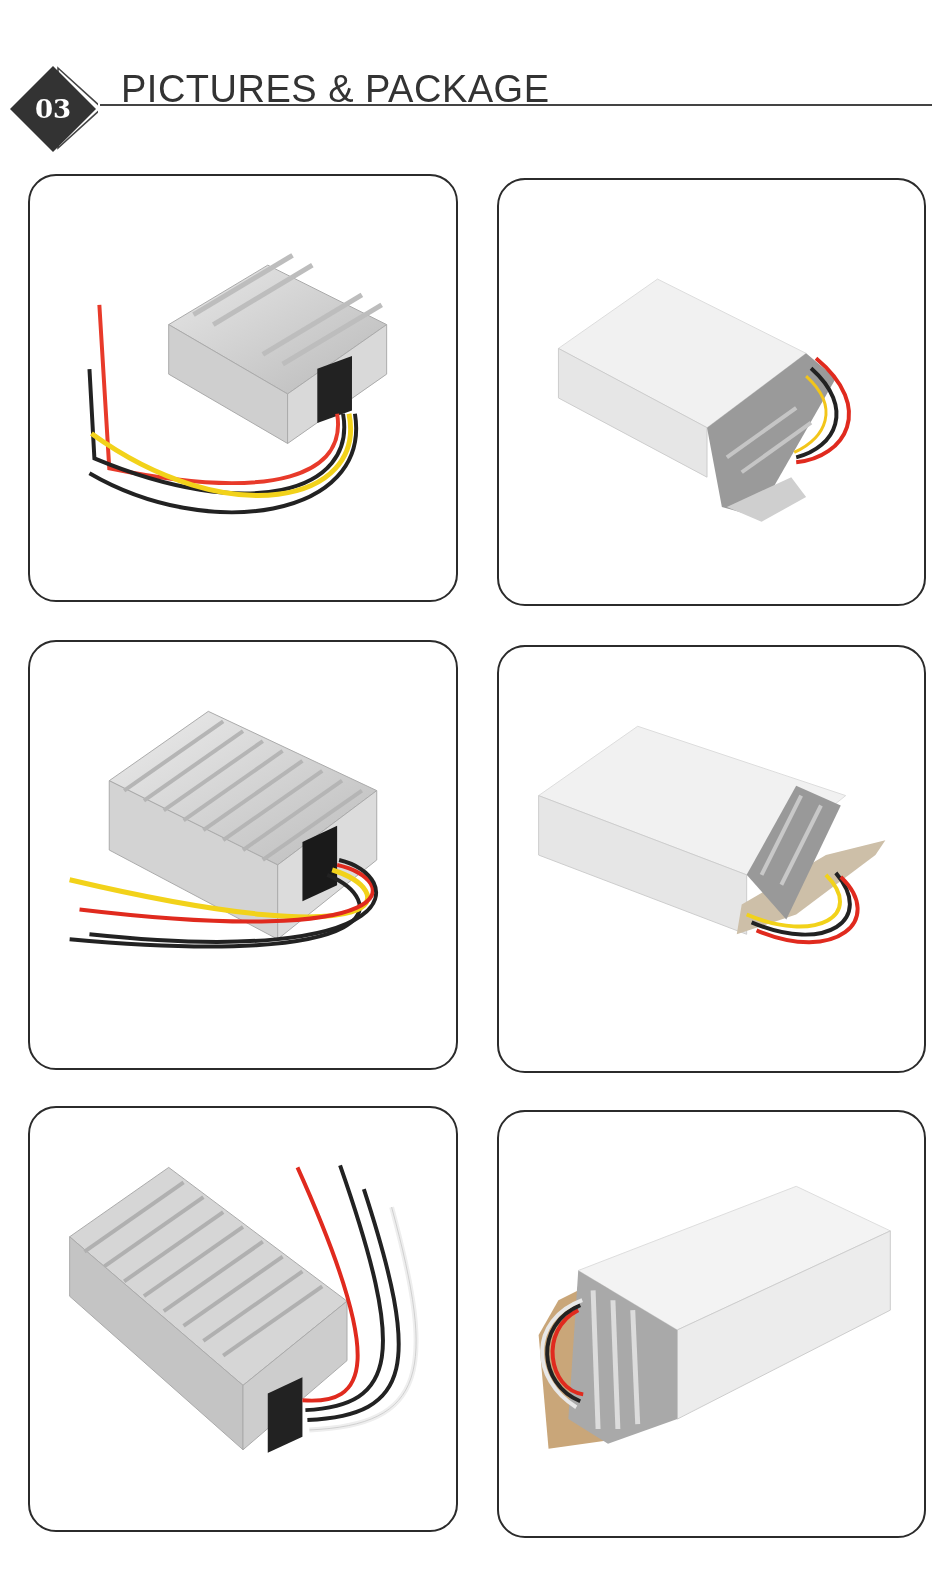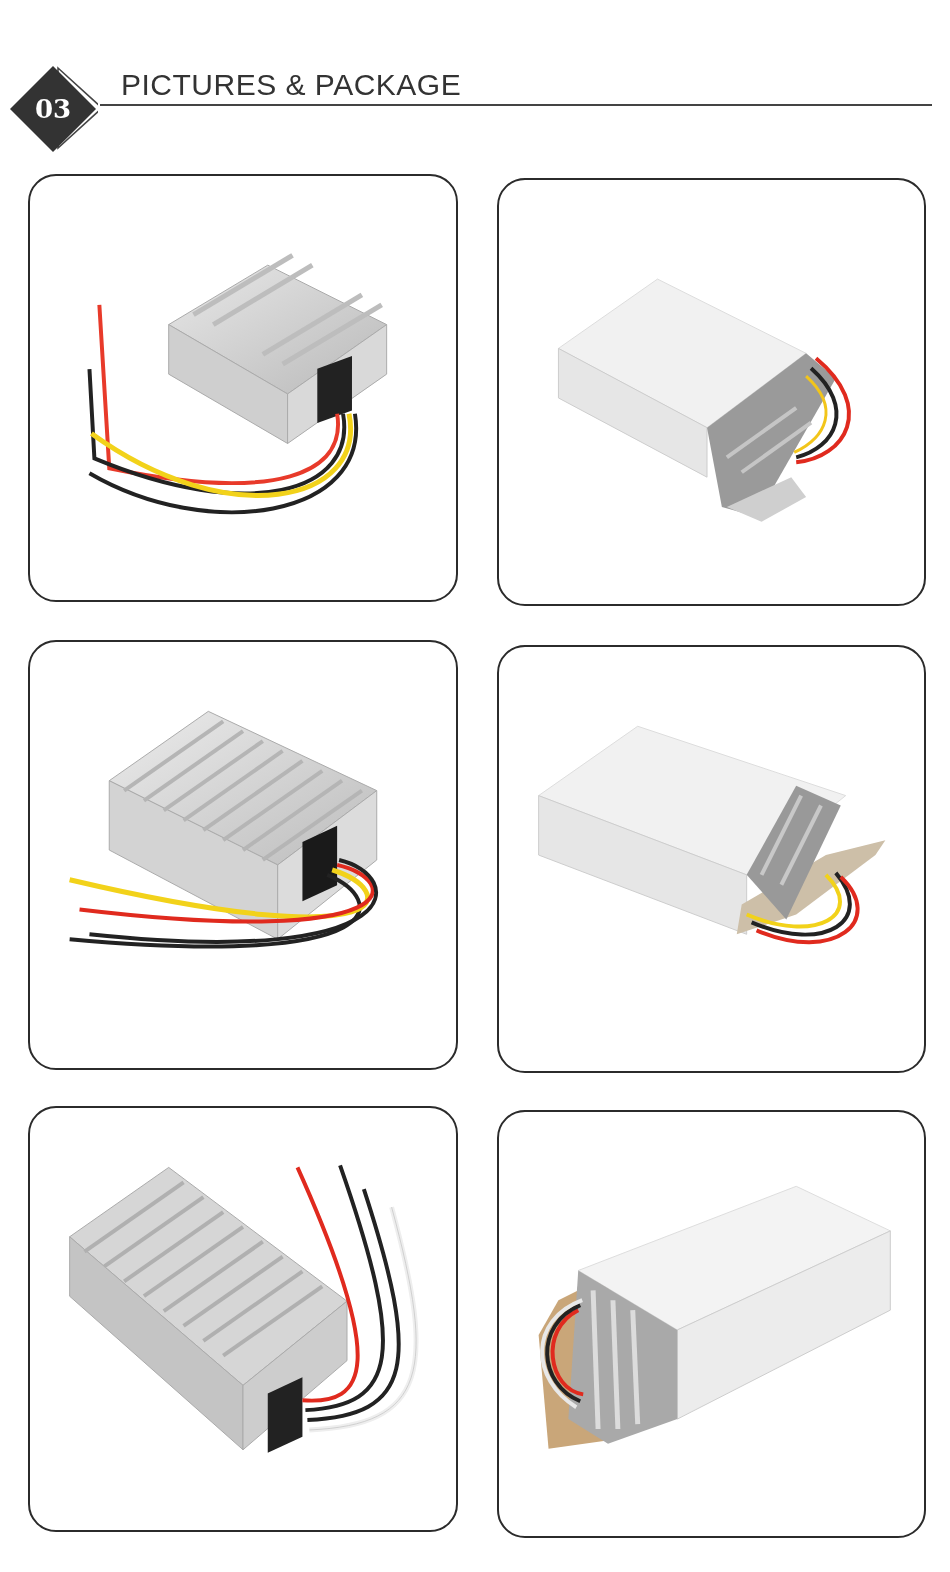--- a/index.html
+++ b/index.html
@@ -1,19 +1,19 @@
 <!DOCTYPE html>
 <html><head>
 <meta charset="utf-8">
 <style>
   html,body{margin:0;padding:0;background:#ffffff;}
   body{width:950px;height:1572px;position:relative;overflow:hidden;font-family:"Liberation Sans",sans-serif;}
   .header{position:absolute;left:0;top:16px;width:950px;height:140px;}
   .badge{position:absolute;left:8px;top:48px;width:90px;height:90px;}
-  .title{position:absolute;left:121px;top:52px;font-size:30px;color:#333333;letter-spacing:0.5px;font-family:"Liberation Sans",sans-serif;white-space:nowrap;}
+  .title{position:absolute;left:121px;top:52px;font-size:38px;color:#333333;letter-spacing:0.5px;font-family:"Liberation Sans",sans-serif;white-space:nowrap;}
   .rule{position:absolute;left:100px;top:88px;width:832px;height:1.5px;background:#444444;}
   .frame{position:absolute;border:2px solid #2b2b2b;border-radius:28px;background:#fff;overflow:hidden;box-sizing:border-box;}
   .frame svg{position:absolute;left:0;top:0;width:100%;height:100%;}
 </style>
 </head>
 <body>
 
 <div class="header">
   <svg class="badge" viewBox="0 0 90 90">
     <polygon points="52,4 96,44 52,84" fill="none" stroke="#444" stroke-width="1.5" transform="translate(-2,0)"></polygon>

